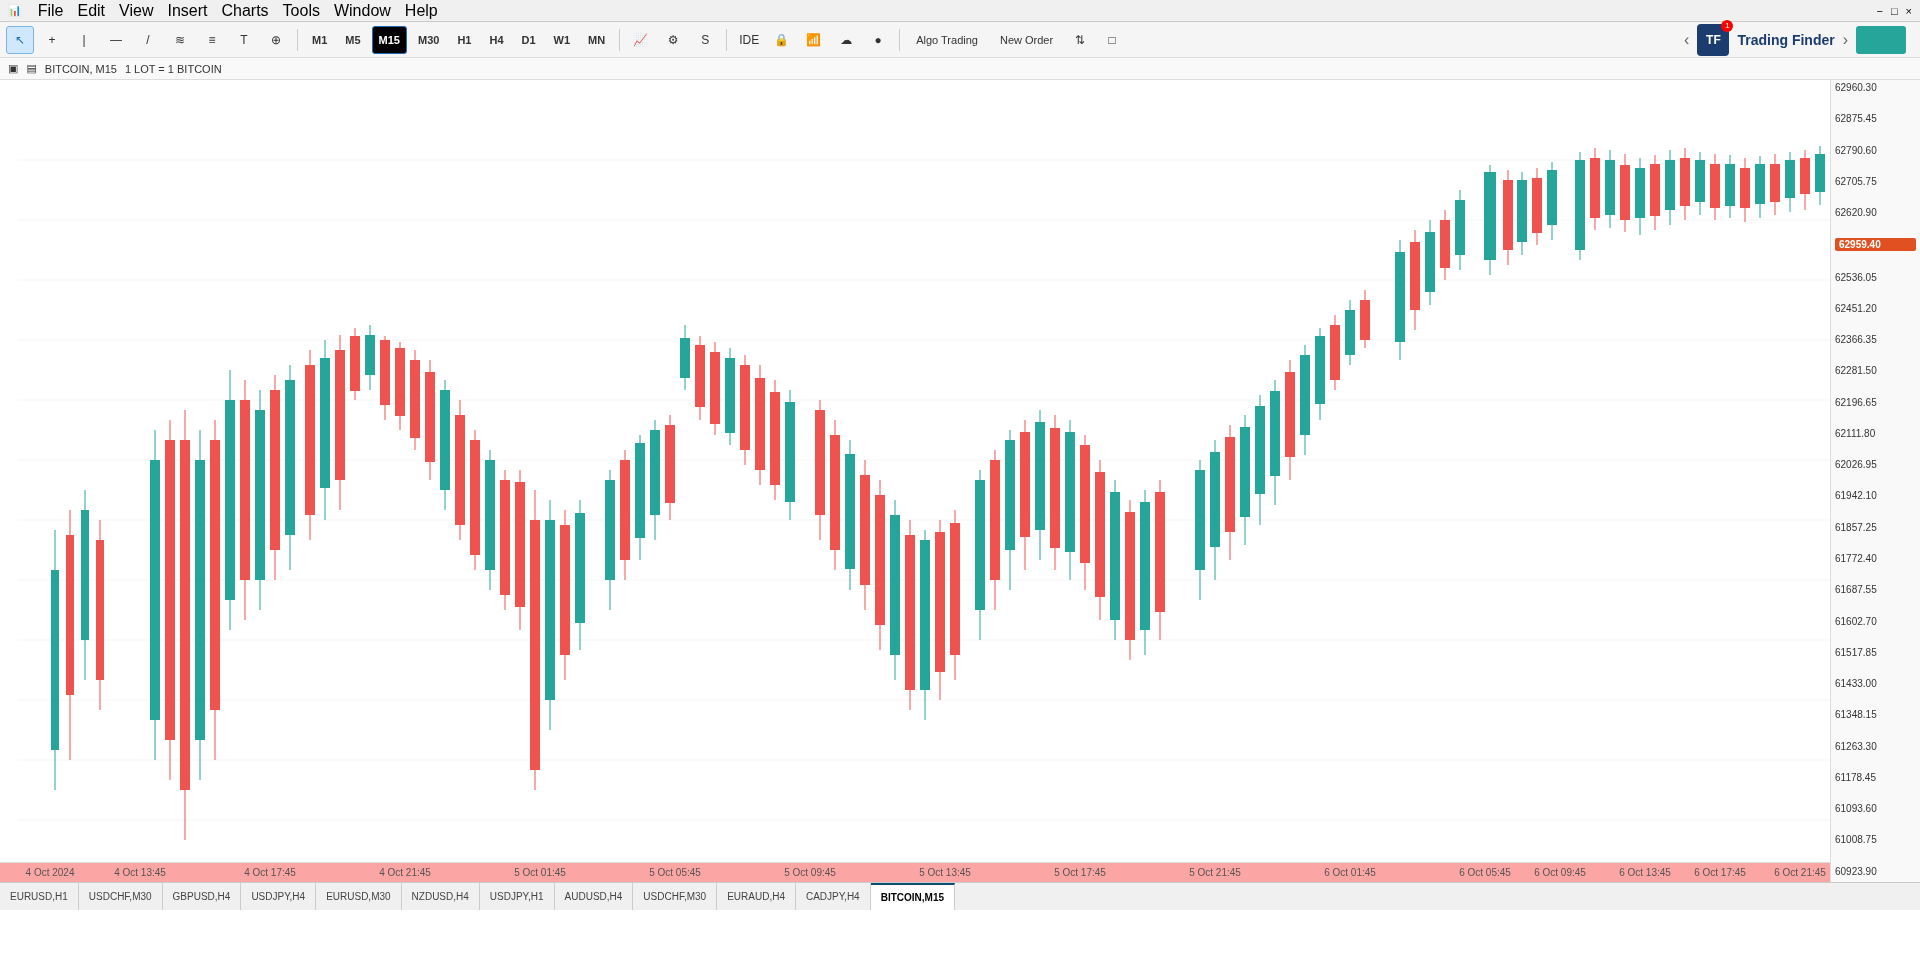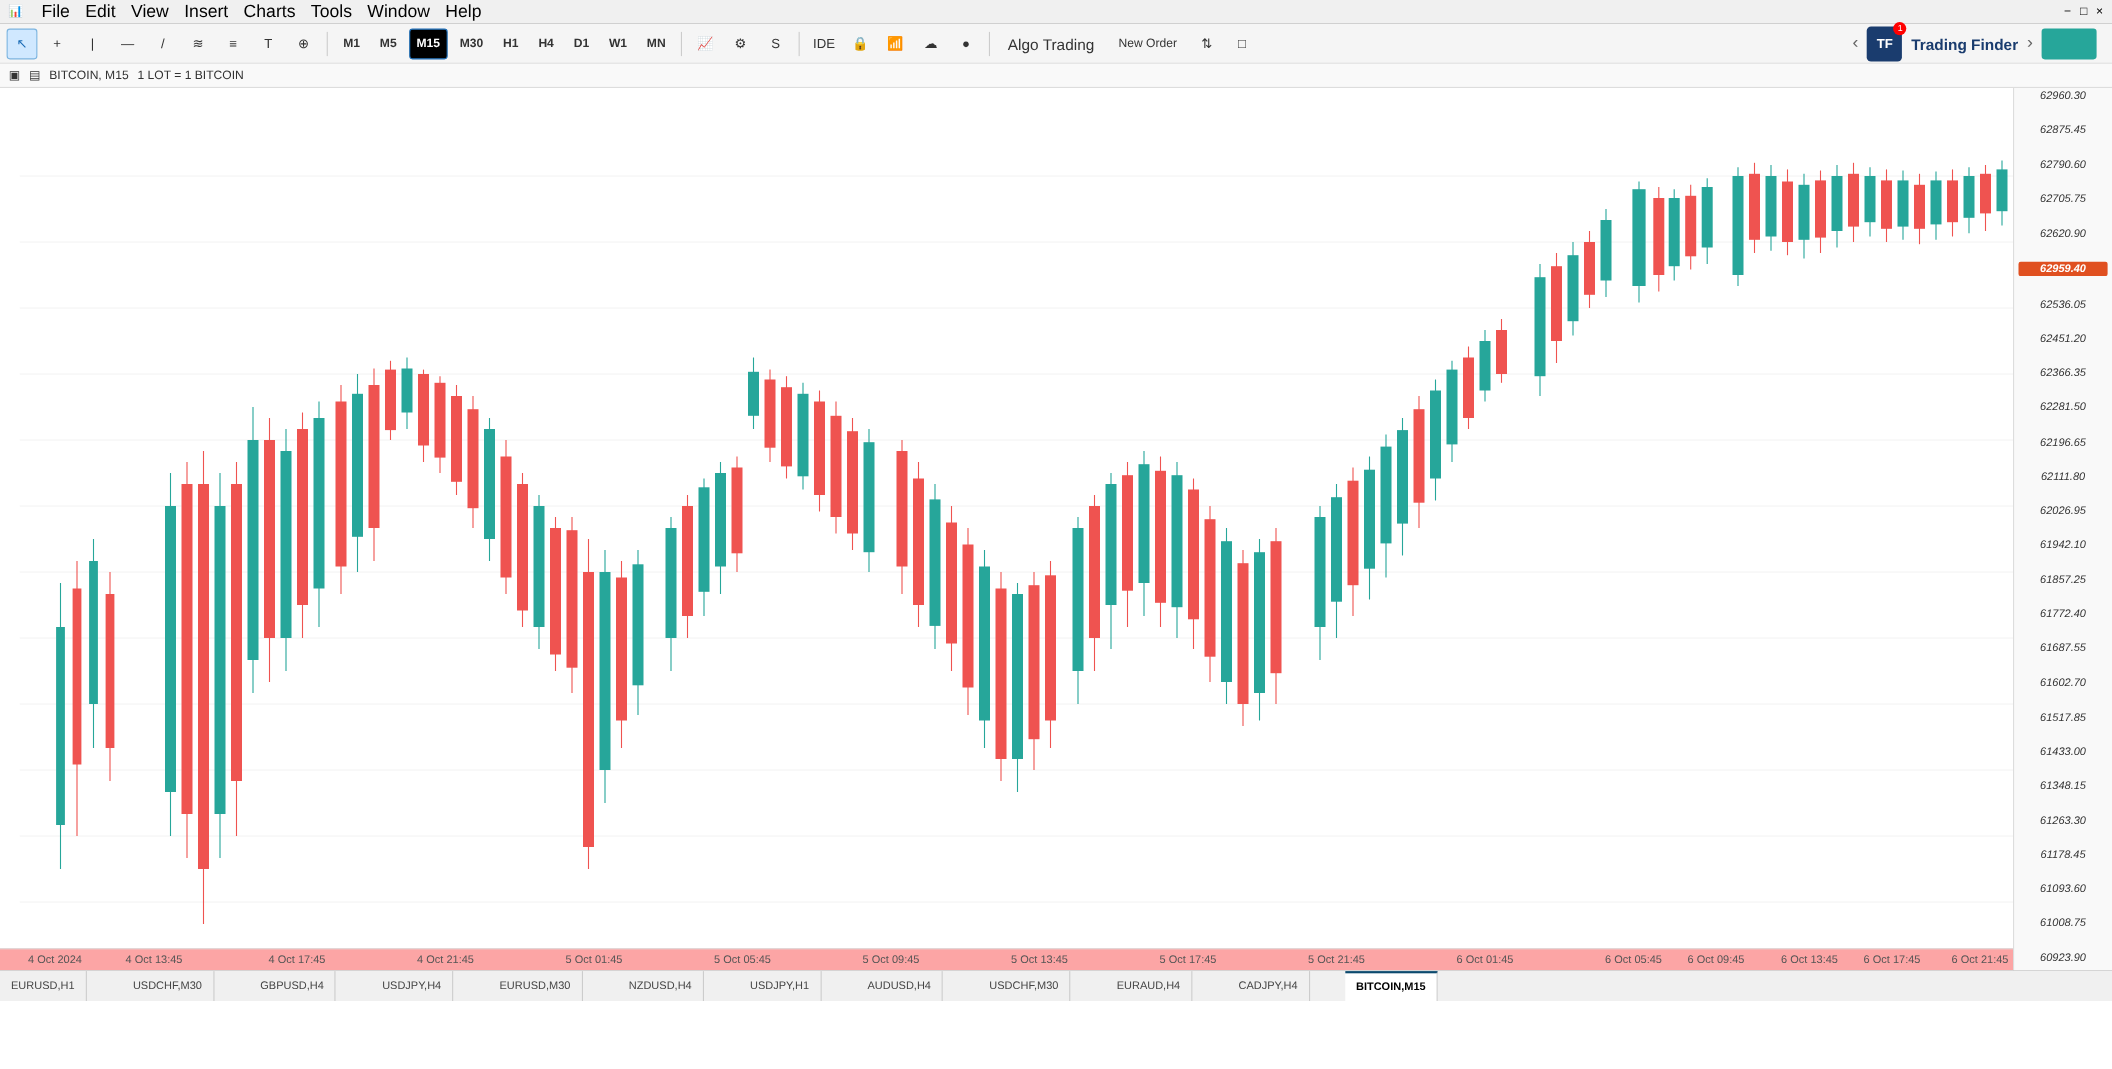--- a/index.html
+++ b/index.html
@@ -92,42 +92,41 @@
       height: 100%;
       background: #f9f9f9;
       border-left: 1px solid #ddd;
       display: flex;
       flex-direction: column;
       justify-content: space-between;
       padding: 2px 4px;
       font-size: 10px;
       color: #333;
     }
-    .price-label { text-align: center; font-style: italic; }
+    .price-label { text-align: left; }
     .price-label.highlighted {
       background: #e05020;
       color: white;
       padding: 1px 4px;
       border-radius: 2px;
       font-weight: bold;
     }
 
     
     #bottom-tabs {
       position: absolute;
       bottom: 0;
       left: 0;
       right: 0;
       height: 28px;
       background: #f0f0f0;
       border-top: 1px solid #ccc;
       display: flex;
       align-items: center;
       overflow-x: auto;
-      gap: 32px;
     }
     .bottom-tab {
       height: 28px;
       padding: 0 10px;
       border-right: 1px solid #ccc;
       display: flex;
       align-items: center;
       font-size: 10px;
       cursor: pointer;
       white-space: nowrap;
@@ -305,21 +304,21 @@
   <button class="toolbar-btn">S</button>
   <div class="toolbar-sep"></div>
 
   <button class="toolbar-btn">IDE</button>
   <button class="toolbar-btn">🔒</button>
   <button class="toolbar-btn">📶</button>
   <button class="toolbar-btn">☁</button>
   <button class="toolbar-btn">●</button>
   <div class="toolbar-sep"></div>
 
-  <button class="toolbar-btn" style="font-size:14px; padding: 0 8px;">
+  <button class="toolbar-btn" style="font-size:11px; padding: 0 8px;">
     <span>Algo Trading</span>
   </button>
   <button class="toolbar-btn" style="font-size:11px; padding: 0 8px;">
     <span>New Order</span>
   </button>
   <button class="toolbar-btn">⇅</button>
   <button class="toolbar-btn">□</button>
 
   <div id="logo-area">
     <span class="nav-arrow">‹</span>

